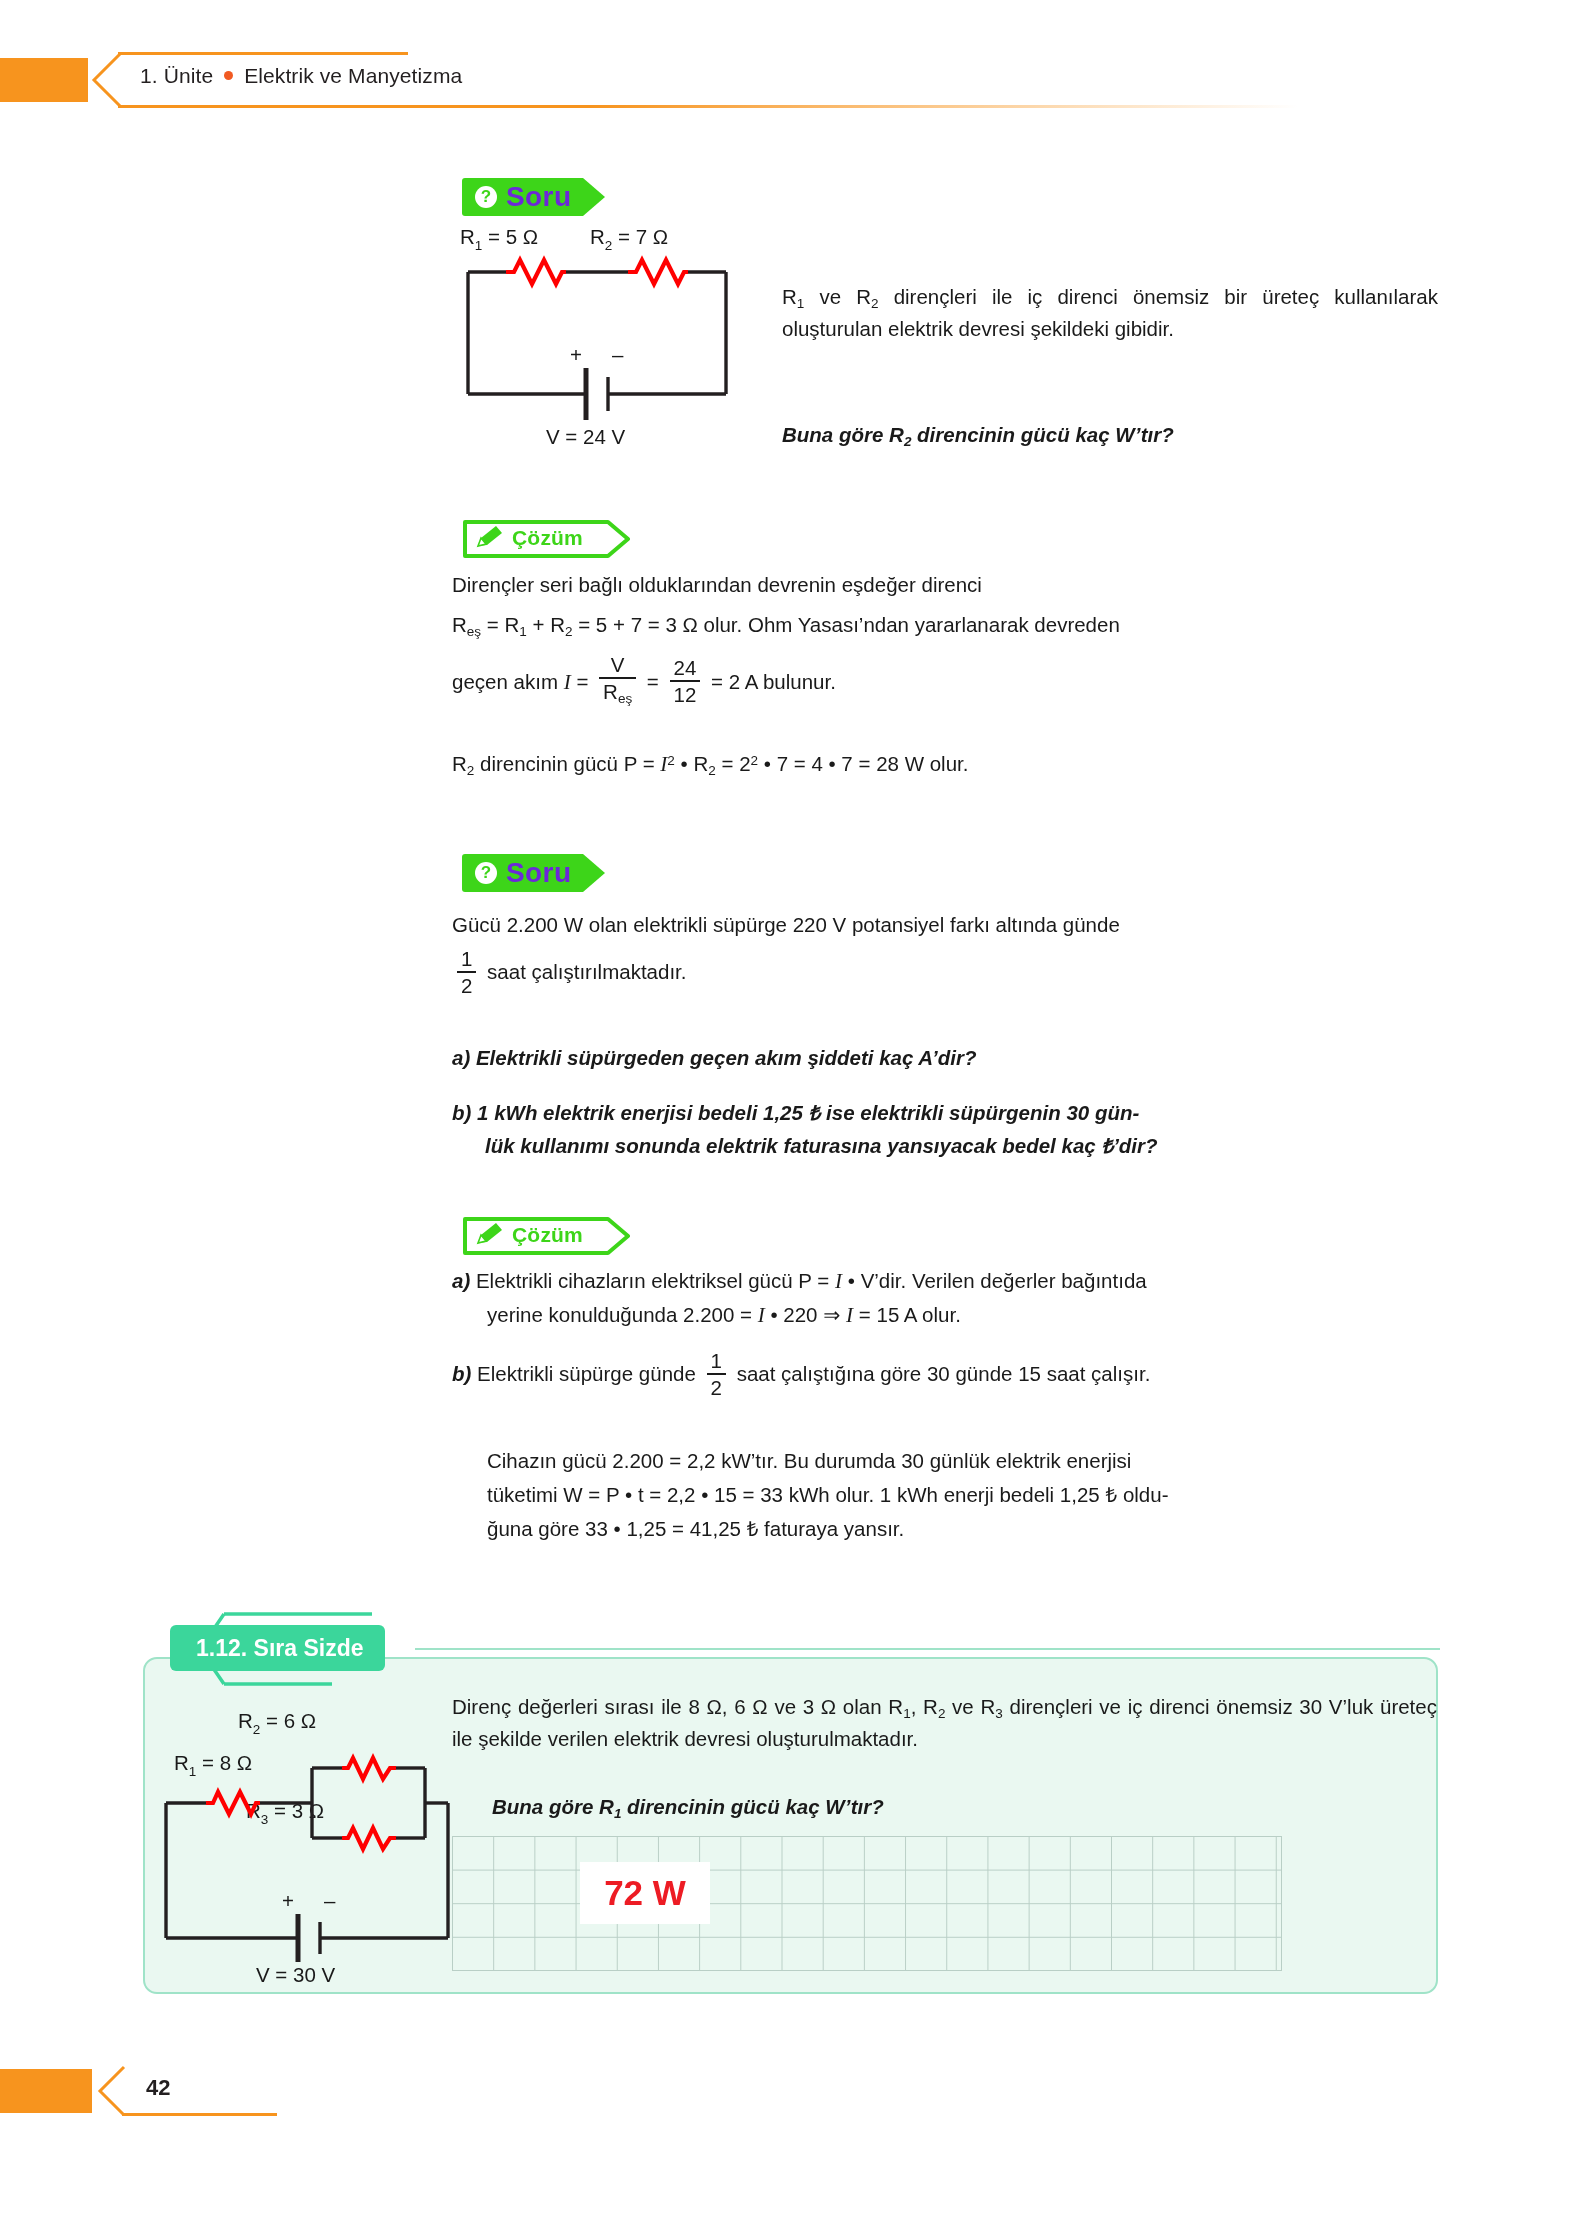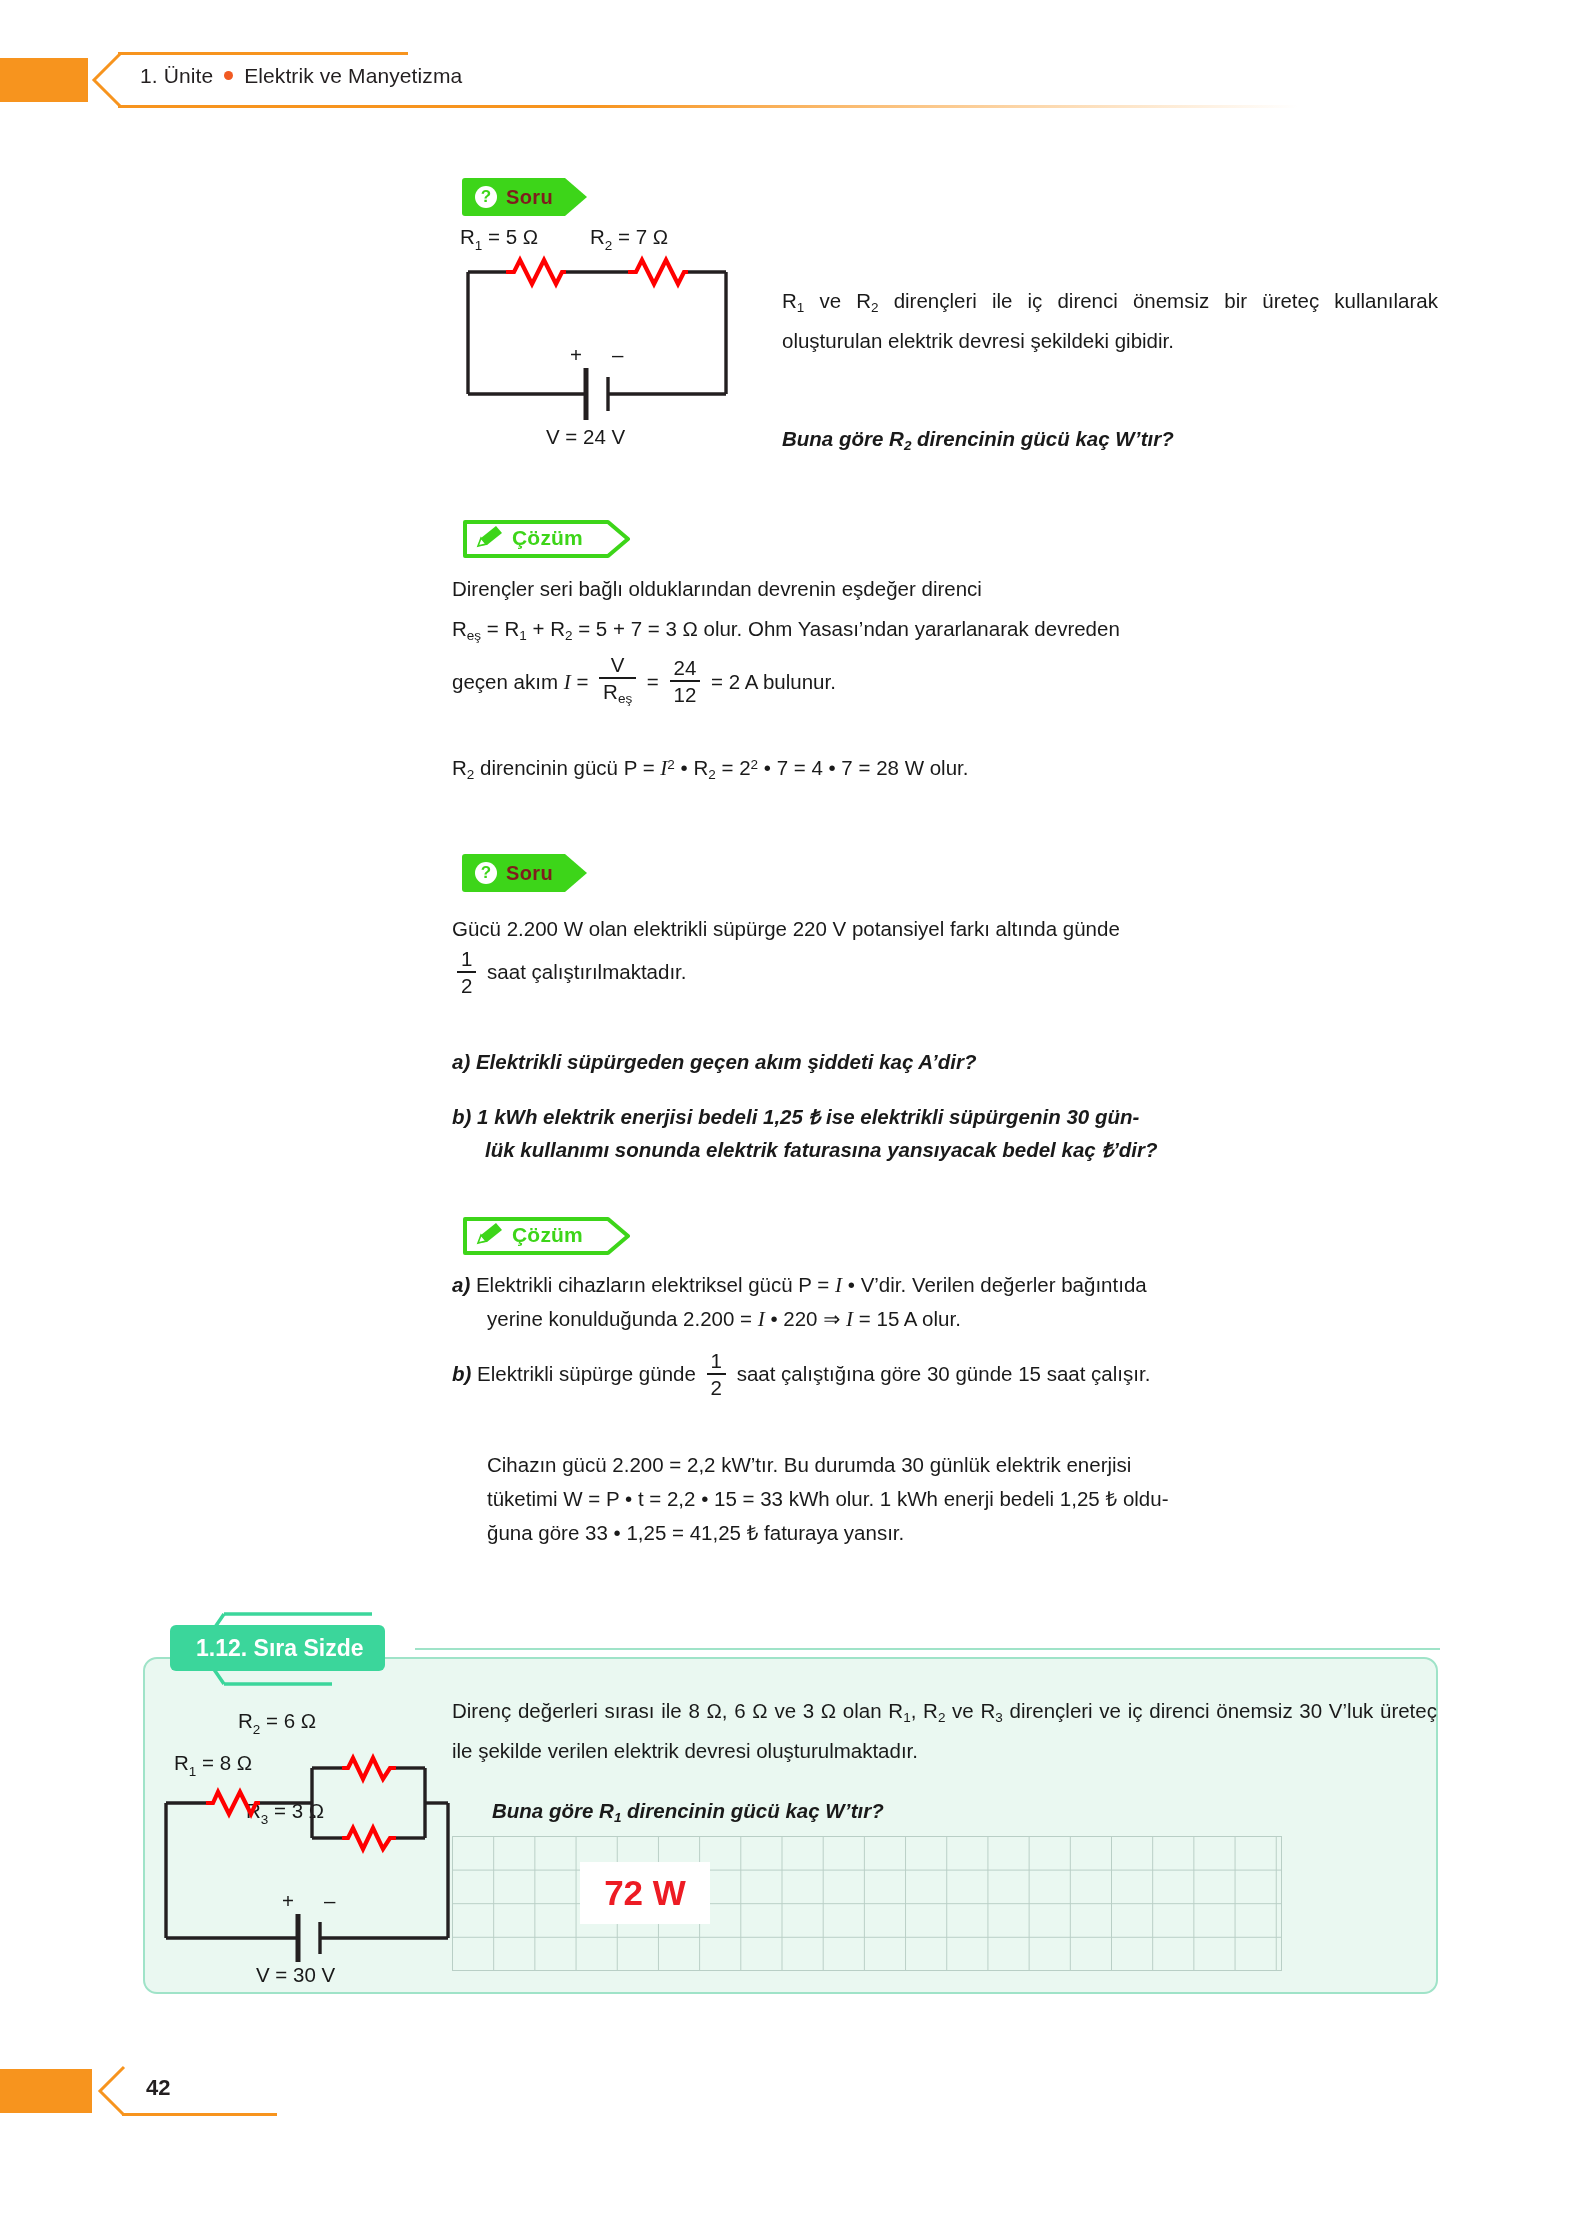--- a/index.html
+++ b/index.html
@@ -65,31 +65,31 @@
   }
   .soru-tip {
     width:0; height:0; border-top:19px solid transparent;
     border-bottom:19px solid transparent; border-left:22px solid #3DD519;
   }
   .q-icon {
     width:22px; height:22px; border-radius:50%; background:#ffffff;
     color:#3DD519; font-size:17px; font-weight:bold; line-height:22px;
     text-align:center; margin-right:9px; font-family:"Liberation Sans", sans-serif;
   }
-  .soru-label { color:#7f1d1d; font-weight:bold; font-size:20px; letter-spacing:.4px; }
+  .soru-label { color:#6d28d9; font-weight:bold; font-size:28px; letter-spacing:.4px; }
 
   .cozum-badge { position:absolute; height:40px; }
   .cozum-svg { position:absolute; left:0; top:0; }
   .cozum-label {
     position:absolute; left:50px; top:7px;
     color:#3DD519; font-weight:bold; font-size:21px; letter-spacing:.2px;
   }
 
   
-  .txt { position:absolute; font-size:20.5px; line-height:33px; color:#1a1a1a; }
+  .txt { position:absolute; font-size:20.5px; line-height:25px; color:#1a1a1a; }
   .just { text-align:justify; text-align-last:left; }
   .b { font-weight:bold;font-style:italic; }
   sub { font-size:.66em; vertical-align:-0.28em; }
   sup { font-size:.66em; vertical-align:0.45em; }
   .sf { font-family:"Liberation Serif", serif; font-style:italic; font-size:1.03em; }
   .frac {
     display:inline-block; vertical-align:middle; text-align:center;
     margin:0 5px; position:relative; top:-1px;
   }
   .frac .num { display:block; padding:0 4px; line-height:24px; }

